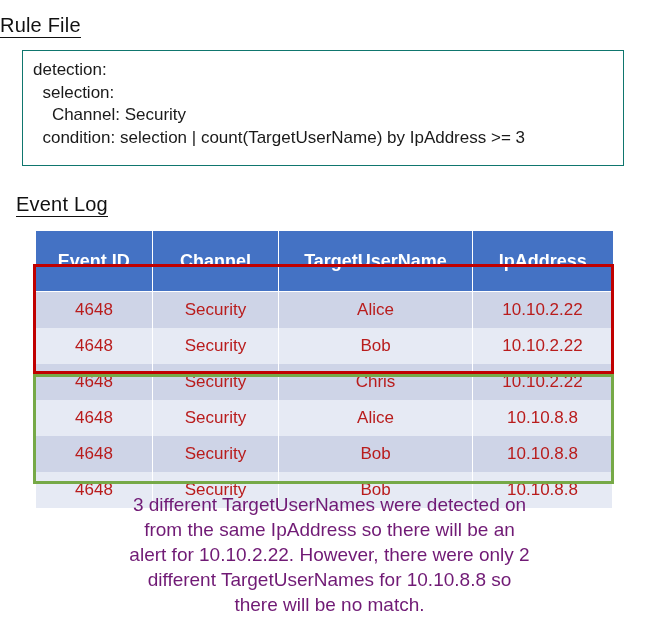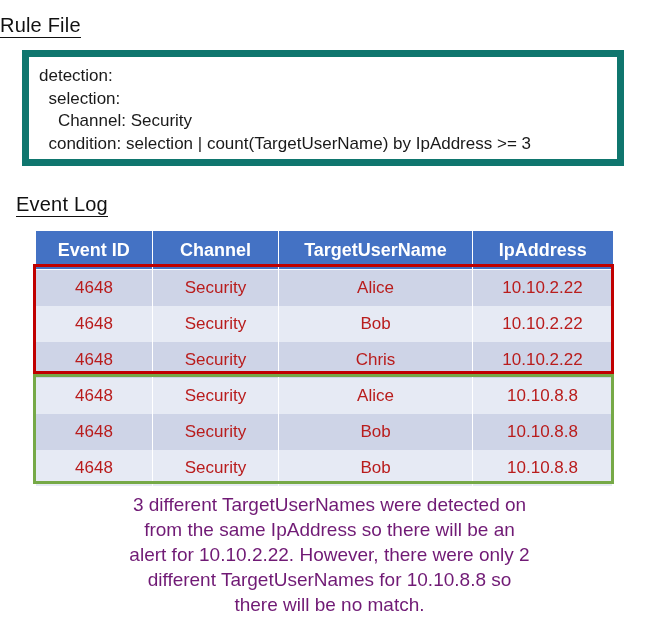--- a/index.html
+++ b/index.html
@@ -32,21 +32,21 @@
   #rule-file-title {
     margin-top: 14px;
   }
   .rule-box {
     position: absolute;
     left: 22px;
     top: 50px;
     width: 602px;
     height: 116px;
     box-sizing: border-box;
-    border: 7px solid #0f766e;
+    border: 1px solid #0f766e;
     background: #ffffff;
     padding: 8px 0 0 10px;
   }
   .rule-line {
     font-family: "Liberation Sans", sans-serif;
     font-size: 17px;
     line-height: 22.5px;
     color: #1a1a1a;
     white-space: pre;
   }
@@ -73,21 +73,21 @@
   }
   table.event-log th {
     background: #4472c4;
     color: #ffffff;
     font-size: 18px;
     font-weight: bold;
     height: 28px;
     text-align: center;
     border: 1px solid #ffffff;
     border-top: none;
-    padding: 5px;
+    padding: 16px;
   }
   table.event-log th:first-child { border-left: none; }
   table.event-log th:last-child  { border-right: none; }
 
   table.event-log td {
     font-size: 17px;
     height: 36px;
     text-align: center;
     color: #b91c1c;
     border-left: 1px solid #ffffff;

